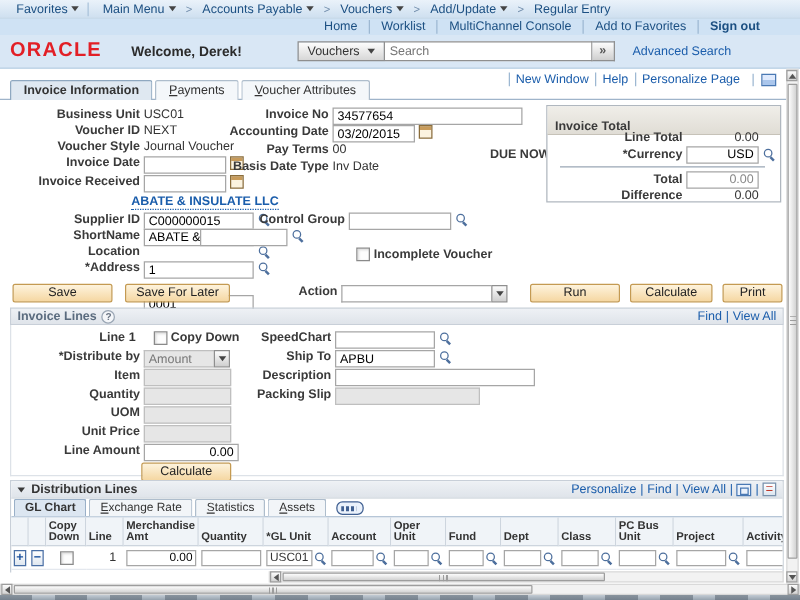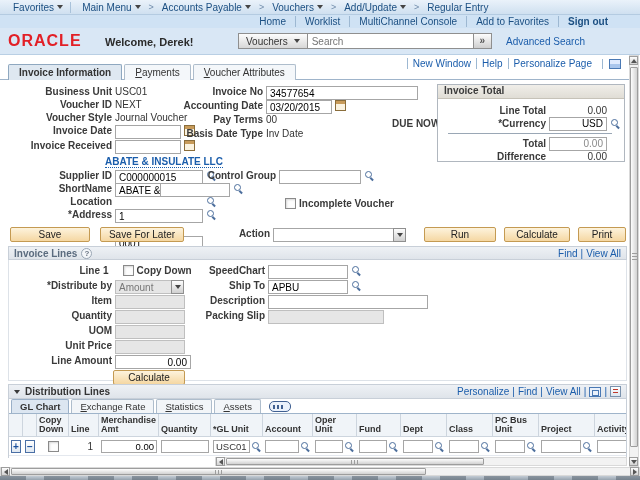--- a/index.html
+++ b/index.html
@@ -58,21 +58,21 @@
   .help-circle::before{content:"?";}
 
   
   .sec-bar{position:absolute;left:8px;width:619px;height:14px;background:linear-gradient(#eef1f5,#dfe4ea);border:1px solid #c8cfd8;display:flex;align-items:center;padding:0 5px;justify-content:space-between;}
   .sec-title{color:#5a6b7e;font-weight:bold;display:flex;align-items:center;gap:4px;justify-content:space-between;}
   .sec-links{display:flex;align-items:center;gap:3px;color:#1b5dab;}
   .il-box{position:absolute;left:8px;top:260px;width:619px;height:121px;border-left:1px solid #dde2e8;border-right:1px solid #dde2e8;border-bottom:1px solid #dde2e8;}
 
   
   .ivt-box{position:absolute;left:437px;top:84px;width:188px;height:78px;border:1px solid #b0b7bf;background:#fff;}
-  .ivt-head{height:14px;background:linear-gradient(#f0eee9,#e0ddd5);border-bottom:1px solid #c6c2b8;font-weight:bold;color:#3a3a3a;padding:0 6px;}
+  .ivt-head{height:14px;background:linear-gradient(#f0eee9,#e0ddd5);border-bottom:1px solid #c6c2b8;font-weight:bold;color:#3a3a3a;padding:11px 6px;}
   .ivt-row{position:absolute;display:flex;align-items:center;gap:3px;height:13px;}
   .ivt-hr{position:absolute;left:10px;right:12px;top:48px;border-top:1px solid #9aa7b5;}
 
   
   .dist-wrap{position:absolute;left:8px;top:384px;width:619px;height:74px;border:1px solid #c8cfd8;border-bottom:none;overflow:hidden;background:#fff;}
   .dist-head{height:14px;background:linear-gradient(#eef1f5,#dfe4ea);border-bottom:1px solid #c8cfd8;display:flex;align-items:center;justify-content:space-between;padding:0 5px;}
   .dist-title{display:flex;align-items:center;gap:5px;font-weight:bold;color:#333;}
   .popup-icon{width:12px;height:10px;border:1px solid #4a79b4;background:#eaf1fb;position:relative;cursor:pointer;}
   .popup-icon::after{content:"";position:absolute;left:2px;top:2px;width:5px;height:4px;border:1px solid #4a79b4;}
   .xls-icon{width:11px;height:11px;border:1px solid #7a92ad;background:linear-gradient(#fff,#dce6f0);position:relative;cursor:pointer;}

